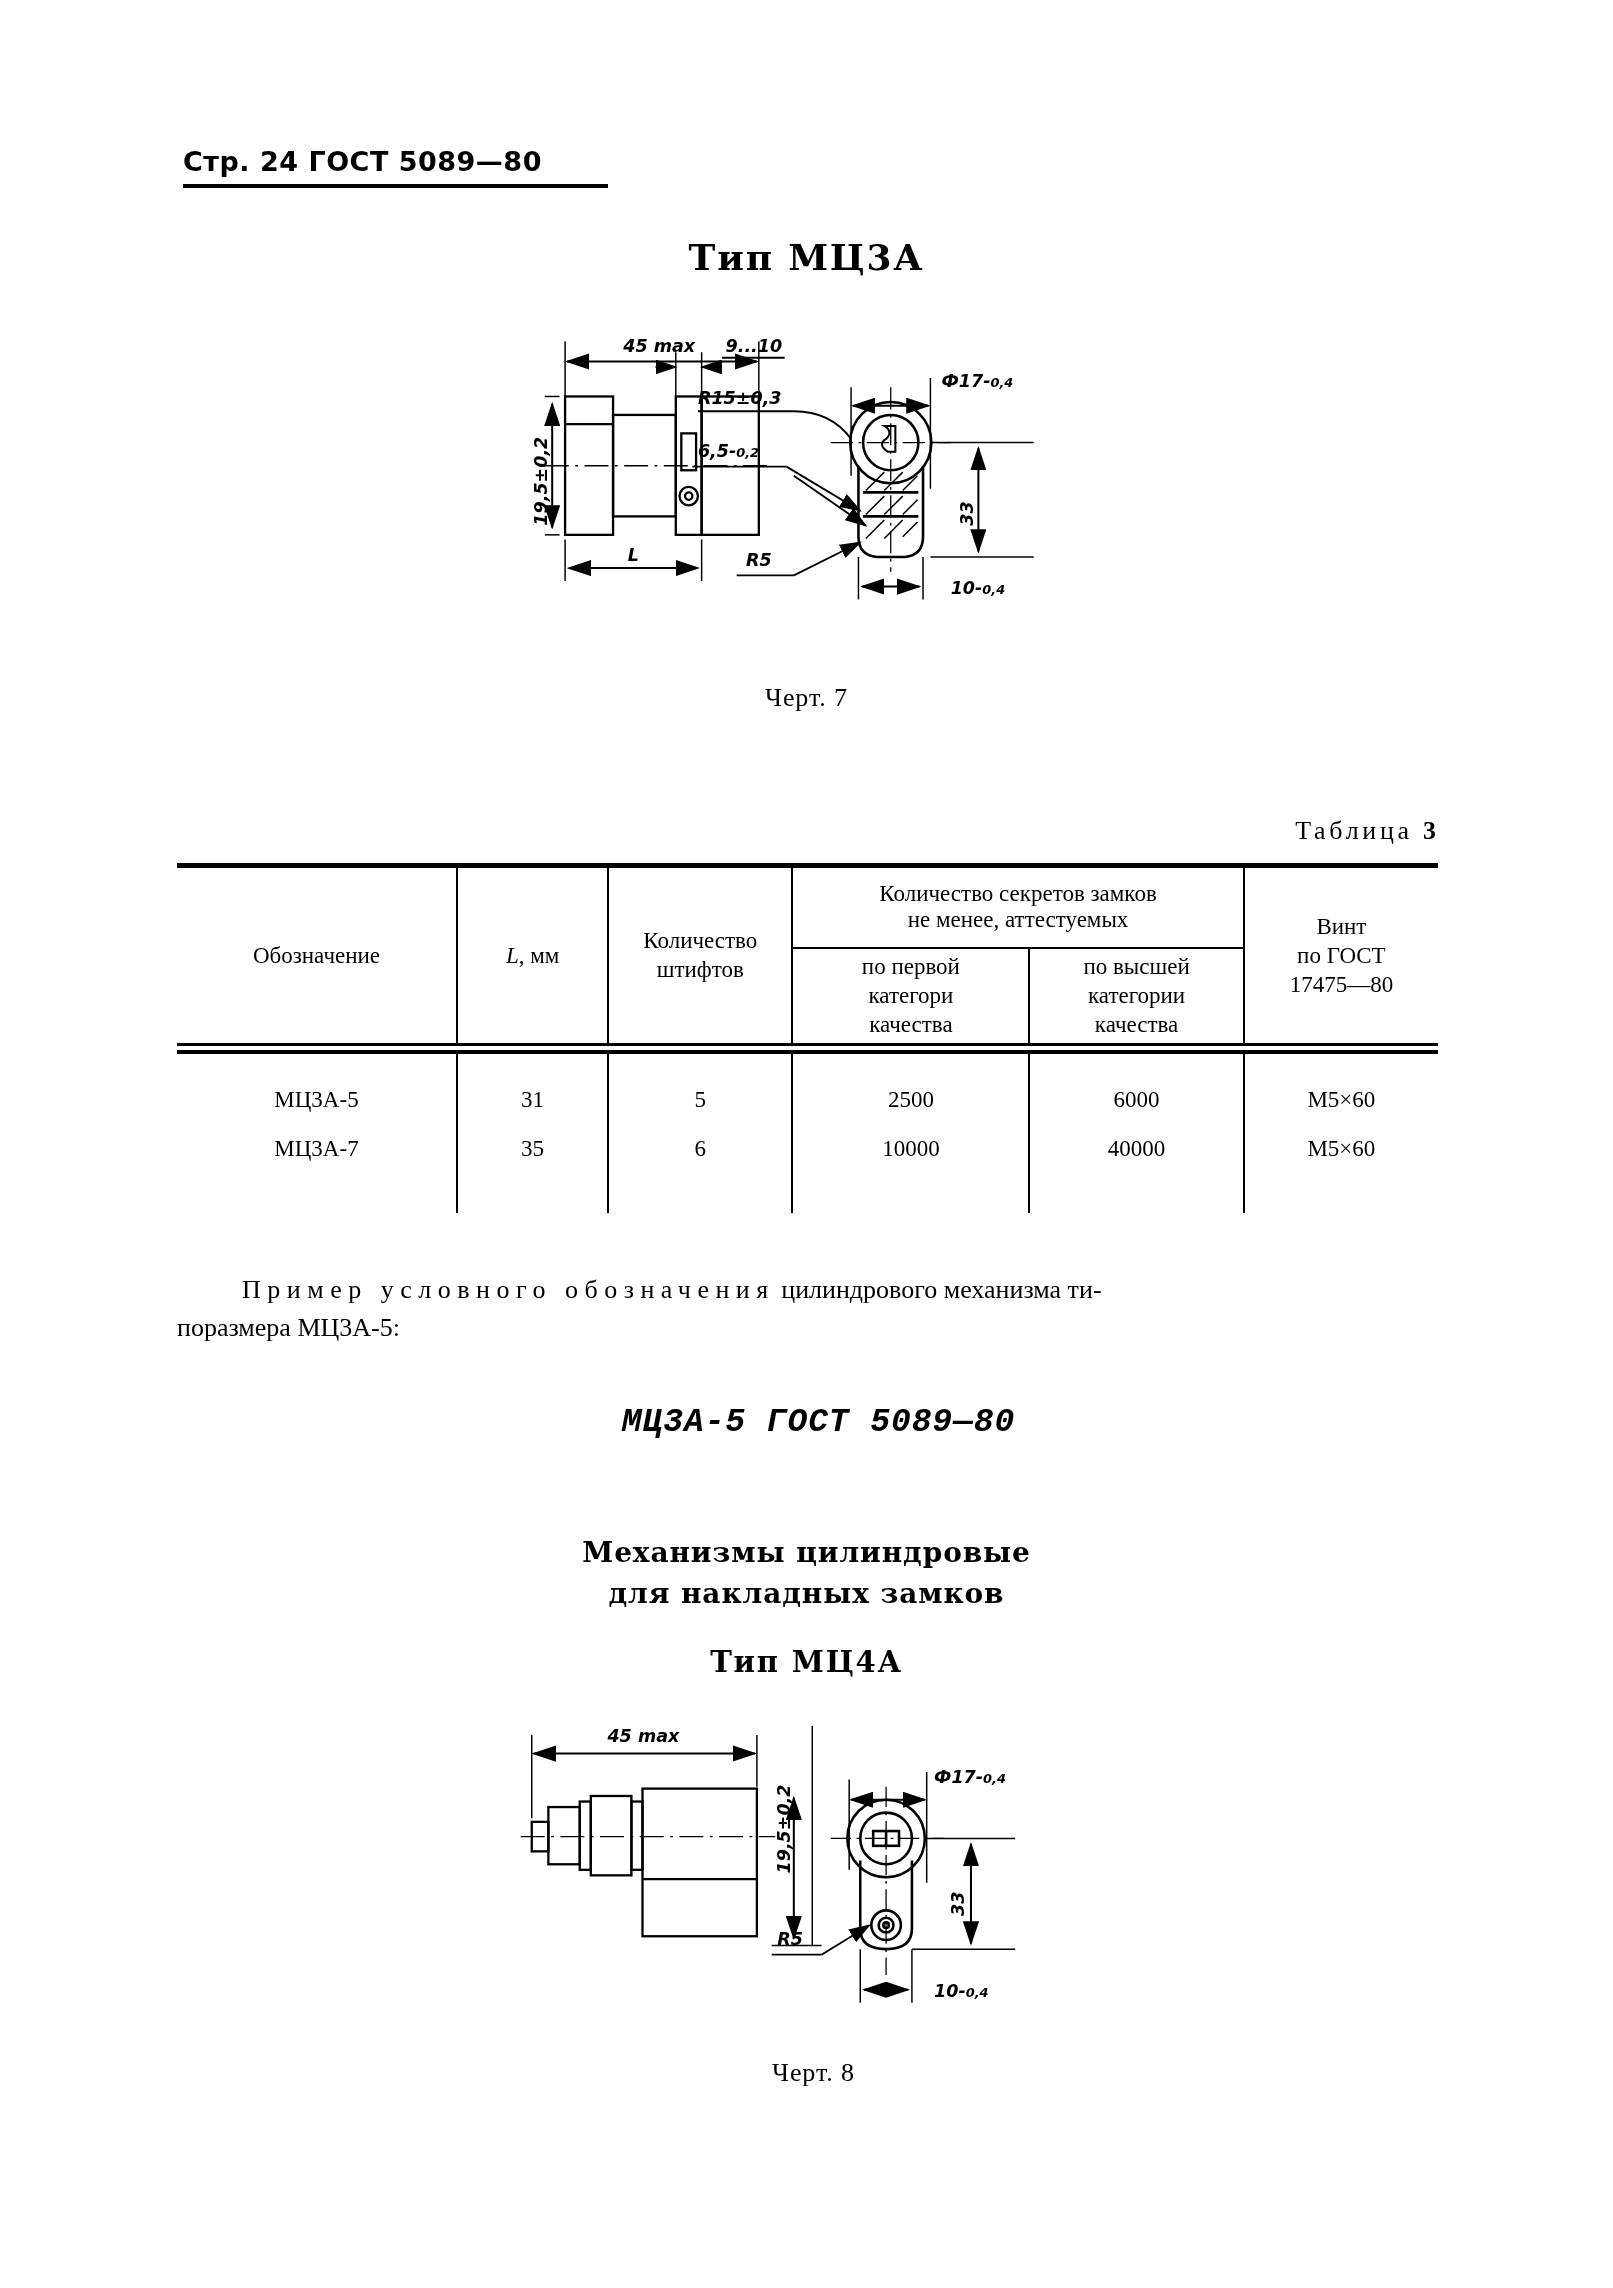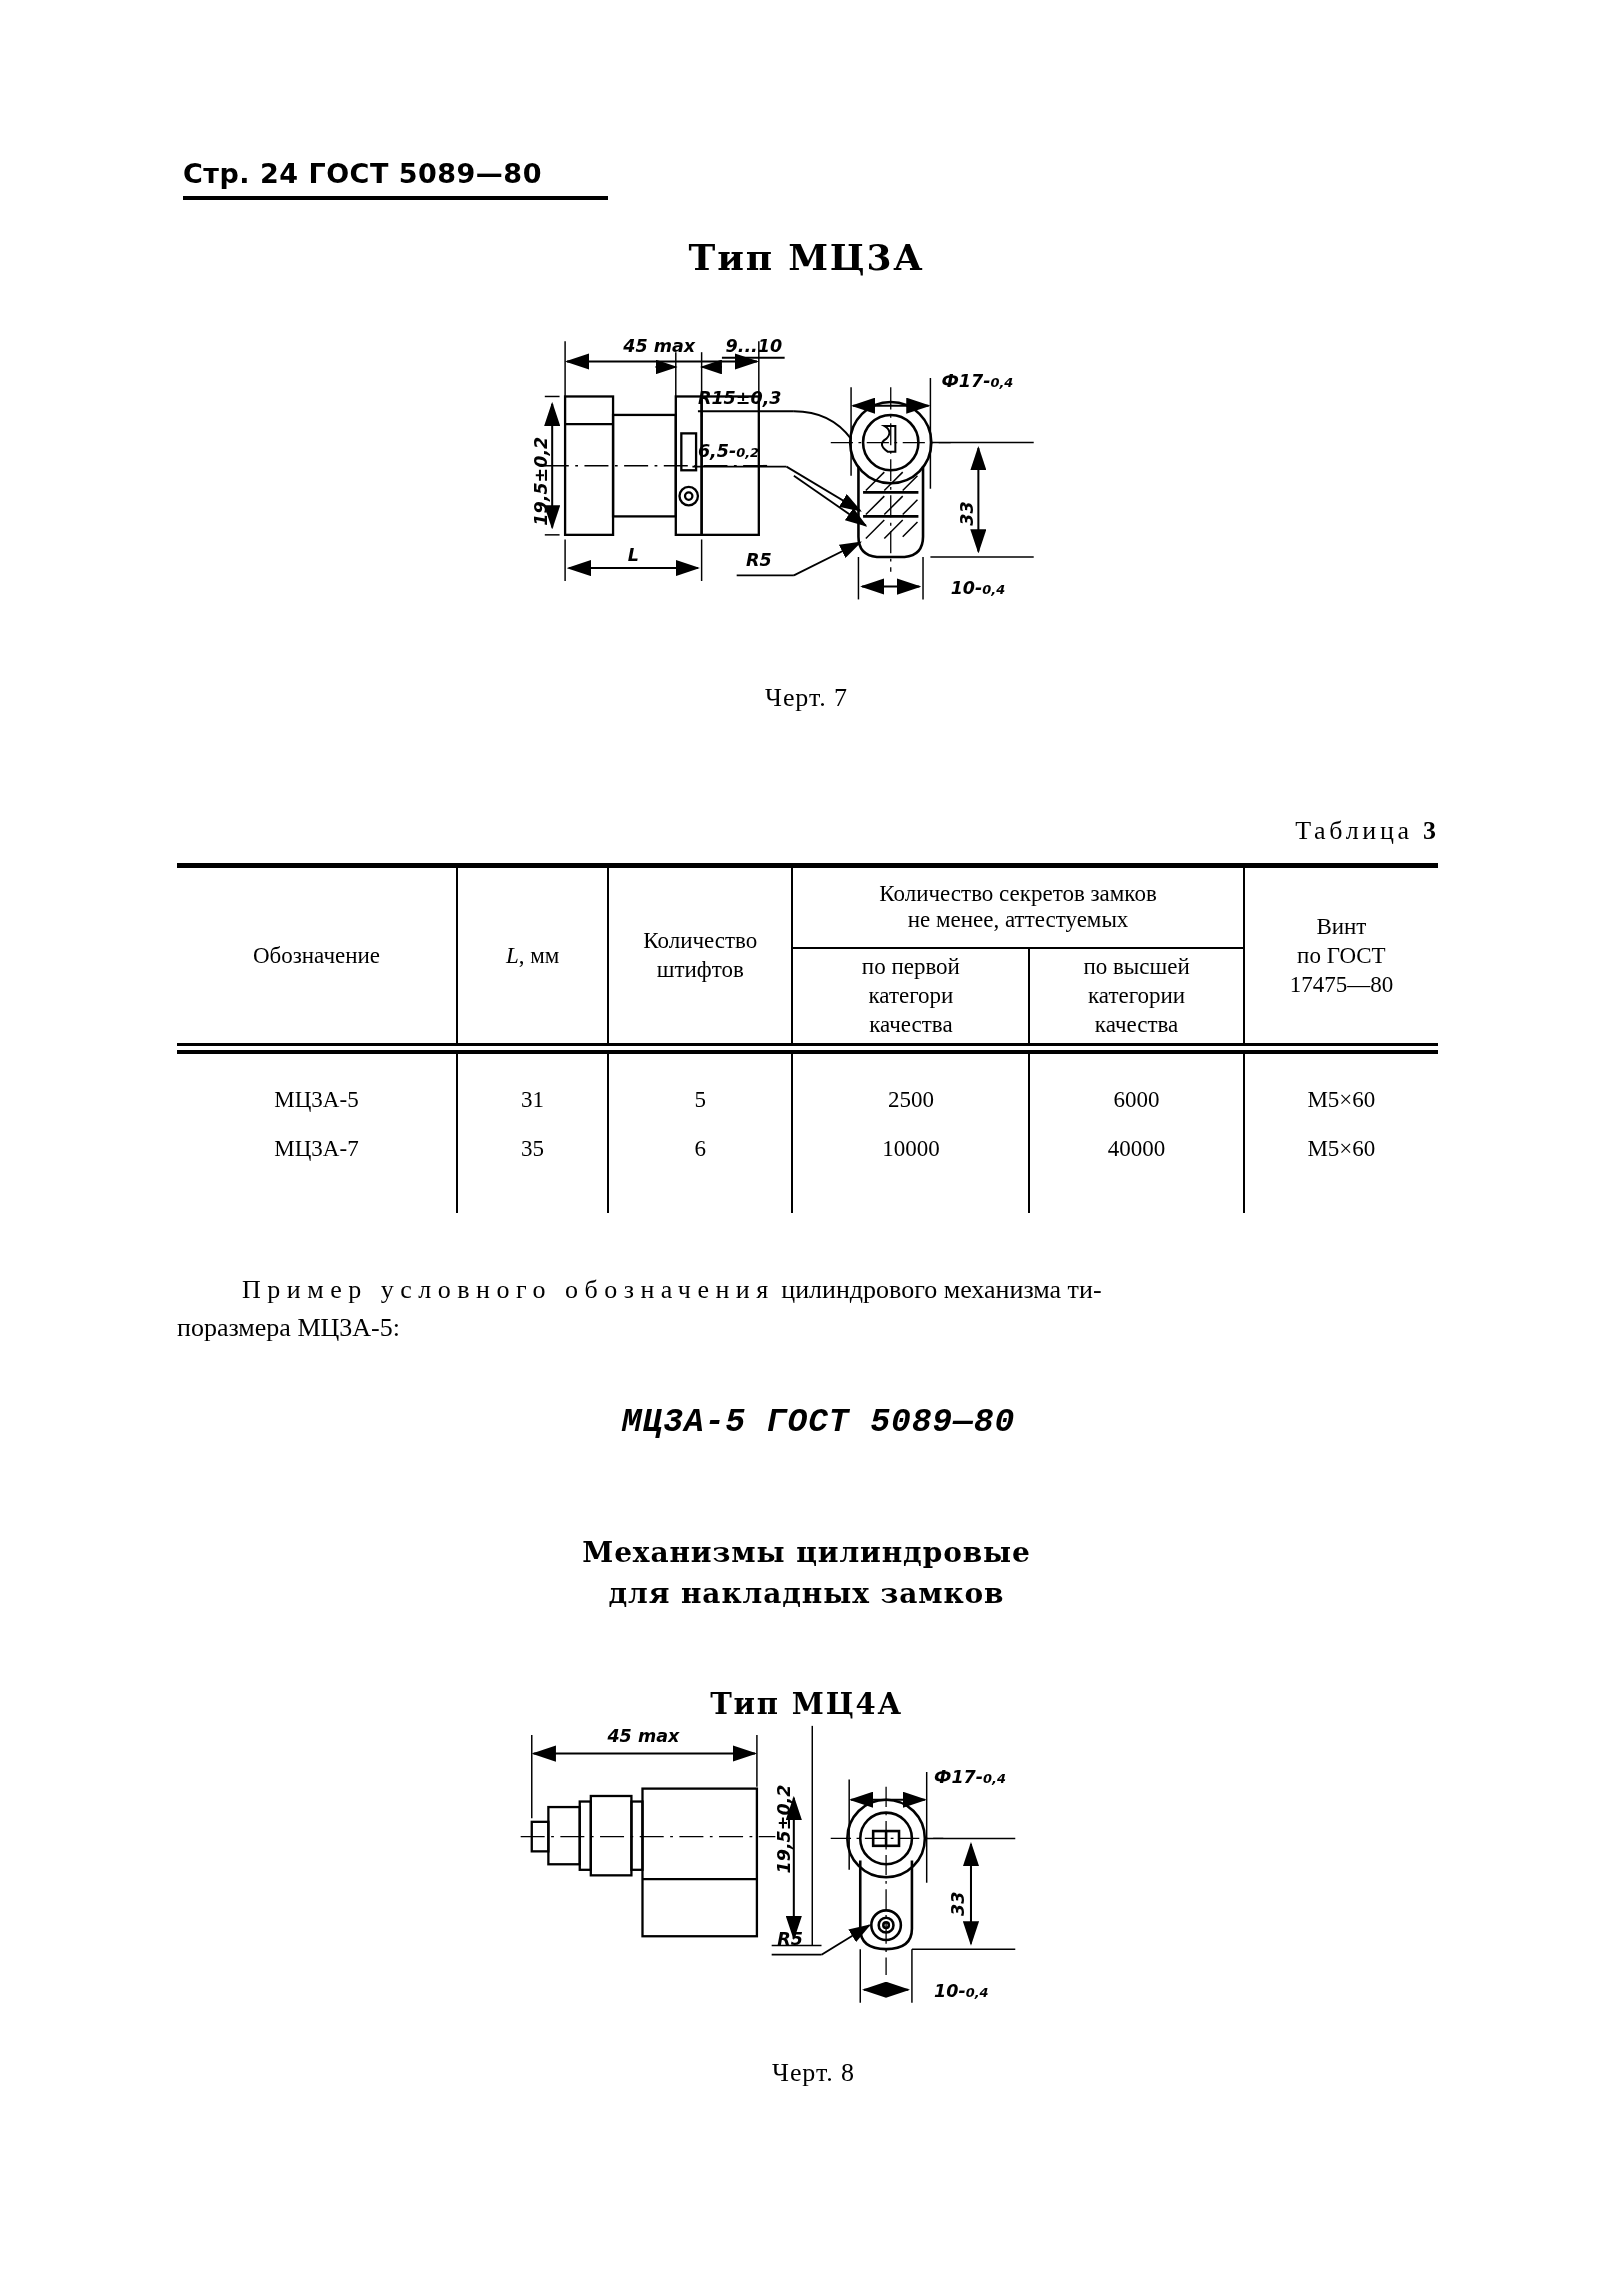--- a/index.html
+++ b/index.html
@@ -13,21 +13,21 @@
     position: relative;
     font-family: "Liberation Serif", serif;
     color: #000000;
     overflow: hidden;
   }
 
   
   .page-header {
     position: absolute;
     left: 183px;
-    top: 158px;
+    top: 146px;
     width: 1255px;
   }
   .page-header .hdr-text {
     font-family: "DejaVu Sans", sans-serif;
     font-weight: bold;
     font-size: 27px;
     letter-spacing: 0.5px;
     white-space: nowrap;
   }
   .page-header .hdr-rule {
@@ -50,21 +50,21 @@
   #type-mc3a { top: 236px; font-size: 36px; letter-spacing: 1.8px; }
   #fig7-caption { top: 683px; font-size: 26px; letter-spacing: 0.9px; font-family:"Liberation Serif",serif; font-weight:400;}
   #fig8-caption { top: 2058px; font-size: 26px; letter-spacing: 0.9px; font-family:"Liberation Serif",serif; font-weight:400;padding-left:7px;}
 
   #section-head {
     top: 1532px;
     font-size: 28px;
     line-height: 41px;
     letter-spacing: 0.9px;
   }
-  #type-mc4a { top: 1687px; font-size: 29px; letter-spacing: 1.8px; }
+  #type-mc4a { top: 1645px; font-size: 29px; letter-spacing: 1.8px; }
 
   
   #table-label {
     position: absolute;
     right: 177px;
     top: 816px;
     font-family: "Liberation Serif", serif;
     font-size: 26px;
     letter-spacing: 3.7px;
     white-space: nowrap;

